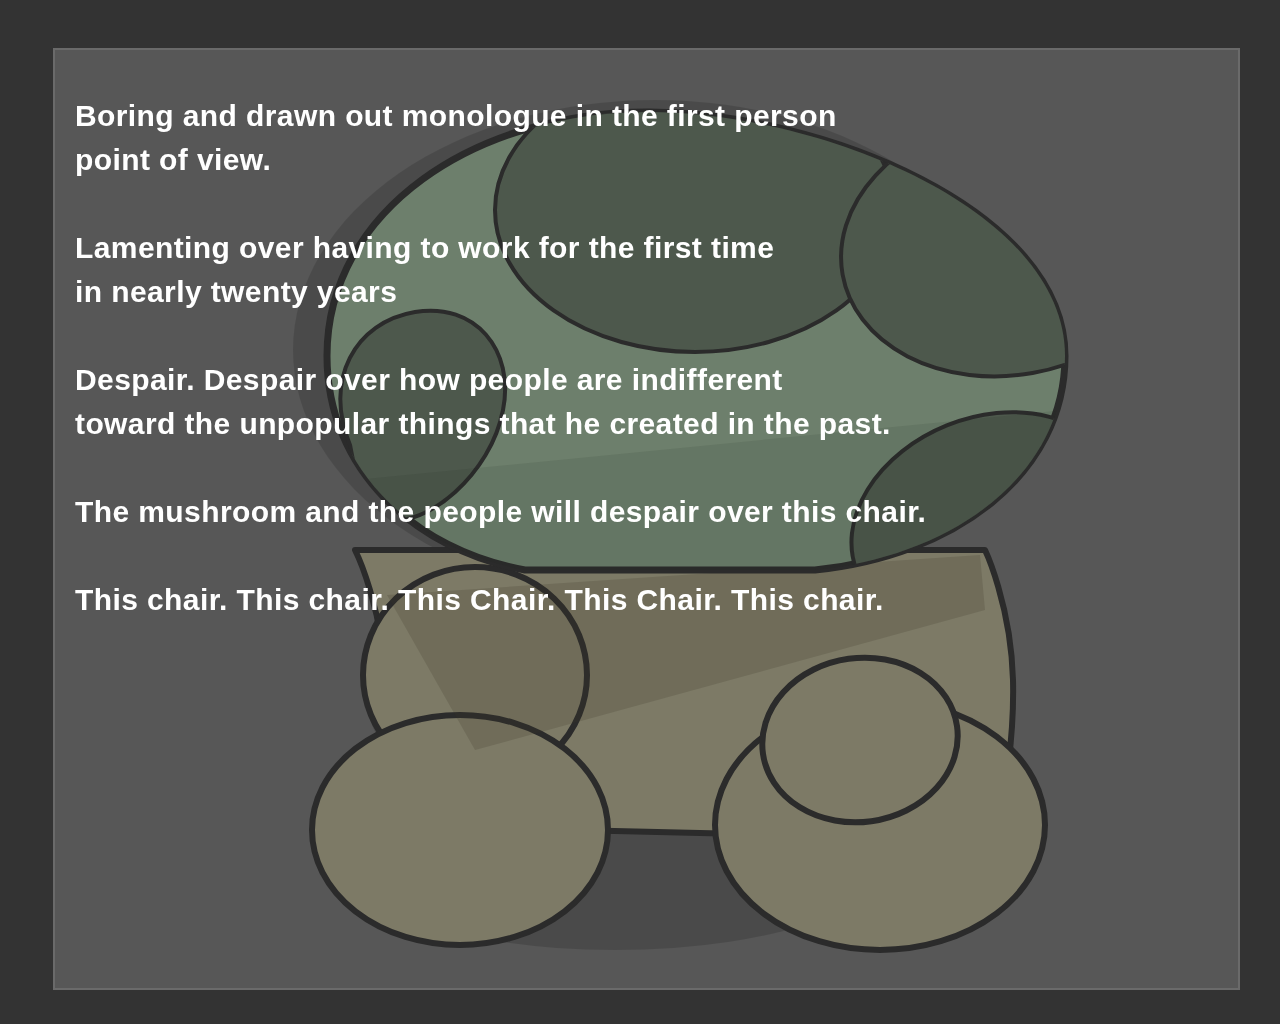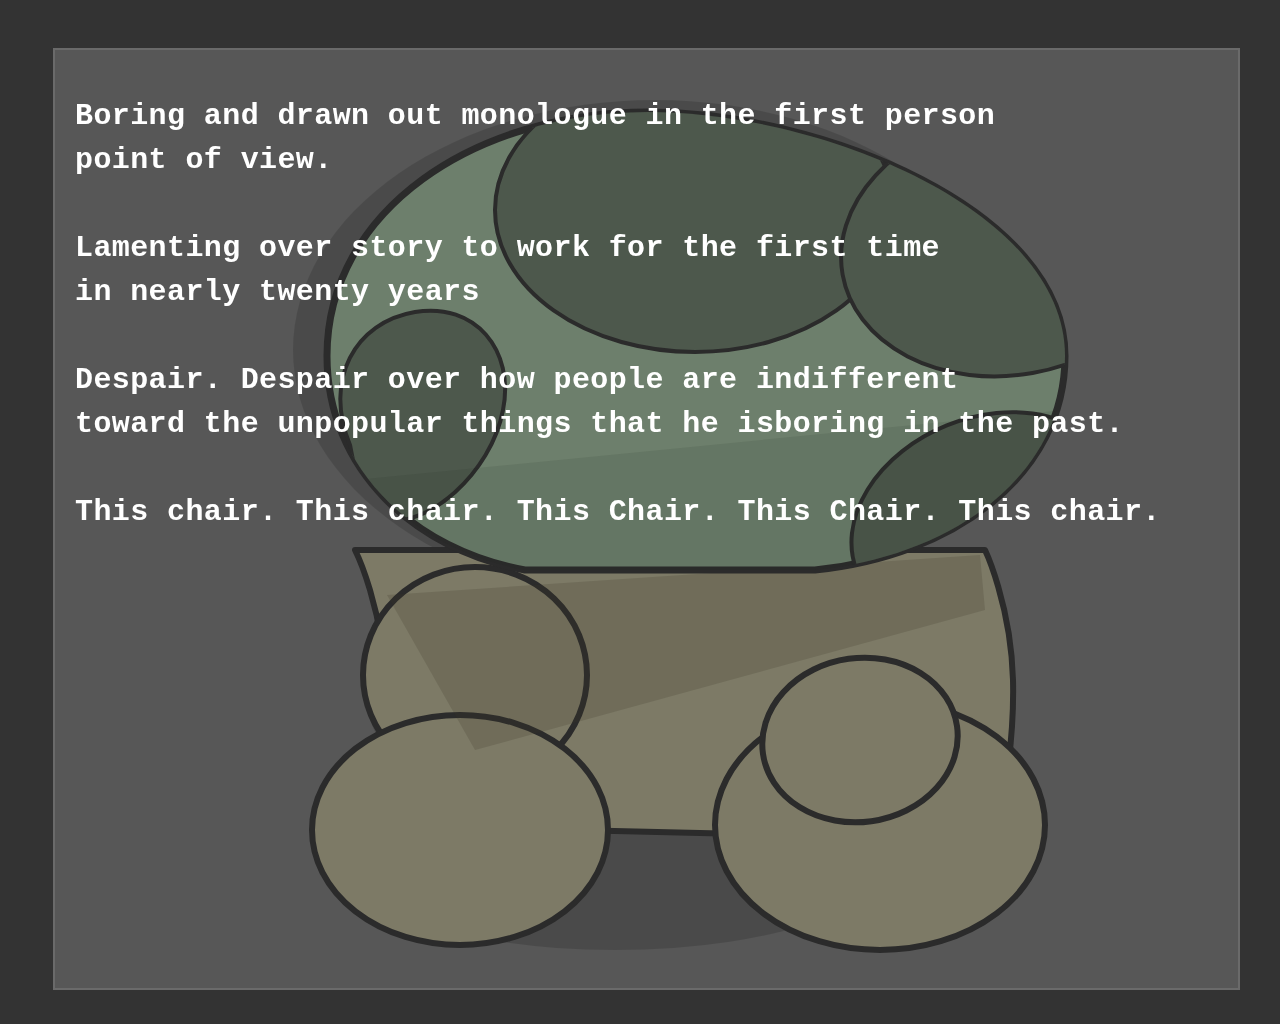--- a/index.html
+++ b/index.html
@@ -56,21 +56,21 @@
     left: 0;
     top: 0;
     width: 1187px;
     height: 942px;
     padding: 44px 18px 0 20px;
     box-sizing: border-box;
   }
 
   .para {
     color: #ffffff;
-    font-family: Liberation Mono, monospace;
+    font-family: Liberation Sans, sans-serif;
     font-size: 30px;
     font-weight: 700;
     line-height: 44px;
     letter-spacing: 0.4px;
     margin: 0 0 44px 0;
     text-rendering: optimizeLegibility;
     white-space: pre-line;
   }
   .para:last-child { margin-bottom: 8px; }
 </style>
@@ -146,21 +146,22 @@
 
             <path opacity="0.10" d="M 300 430 L 1010 360 L 1010 540 L 330 540 Z" fill="#1d2419"></path>
           </g>
         </g>
       </svg>
     </div>
 
     <div id="text-layer">
       <p class="para">Boring and drawn out monologue in the first person
 point of view.</p>
-      <p class="para">Lamenting over story to work for the first time
+      <p class="para">Lamenting over having to work for the first time
 in nearly twenty years</p>
       <p class="para">Despair. Despair over how people are indifferent
-toward the unpopular things that he isboring in the past.</p>
+toward the unpopular things that he created in the past.</p>
+      <p class="para">The mushroom and the people will despair over this chair.</p>
       <p class="para">This chair. This chair. This Chair. This Chair. This chair.</p>
     </div>
 
   </div>
 </div>
 
 </body></html>

